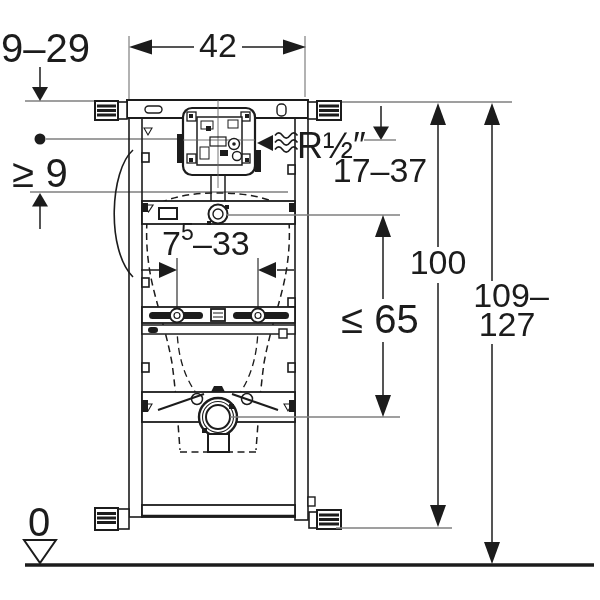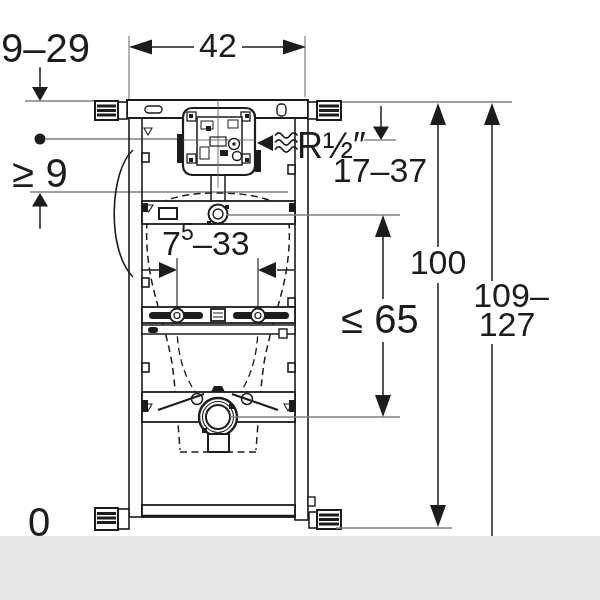--- a/index.html
+++ b/index.html
@@ -1,21 +1,21 @@
 <!DOCTYPE html>
 <html style="--ink: #1c1c1c; --reference: #7f7f7f; --background: #ffffff;"><head>
 <meta charset="utf-8">
 <style>
   :root{
     --ink:#1c1c1c;
     --reference:#7f7f7f;
     --background:#ffffff;
   }
   html,body{margin:0;padding:0;background:#e8e8e8;}
-  .stage{width:600px;height:536px;background:var(--background);position:relative;overflow:hidden;text-decoration:underline;}
+  .stage{width:600px;height:600px;background:var(--background);position:relative;overflow:hidden;text-decoration:underline;}
   svg{display:block;}
   .k   {stroke:var(--ink);fill:none;}
   .wf  {stroke:var(--ink);fill:#ffffff;}
   .kf  {fill:var(--ink);stroke:none;}
   .ref {stroke:var(--reference);fill:none;}
   .thin{stroke:#666;fill:none;}
   .dash{stroke:var(--ink);fill:none;stroke-dasharray:7 4.5;}
   .txt {fill:var(--ink);font-family:"Liberation Sans","DejaVu Sans",sans-serif;}
 </style>
 </head>

